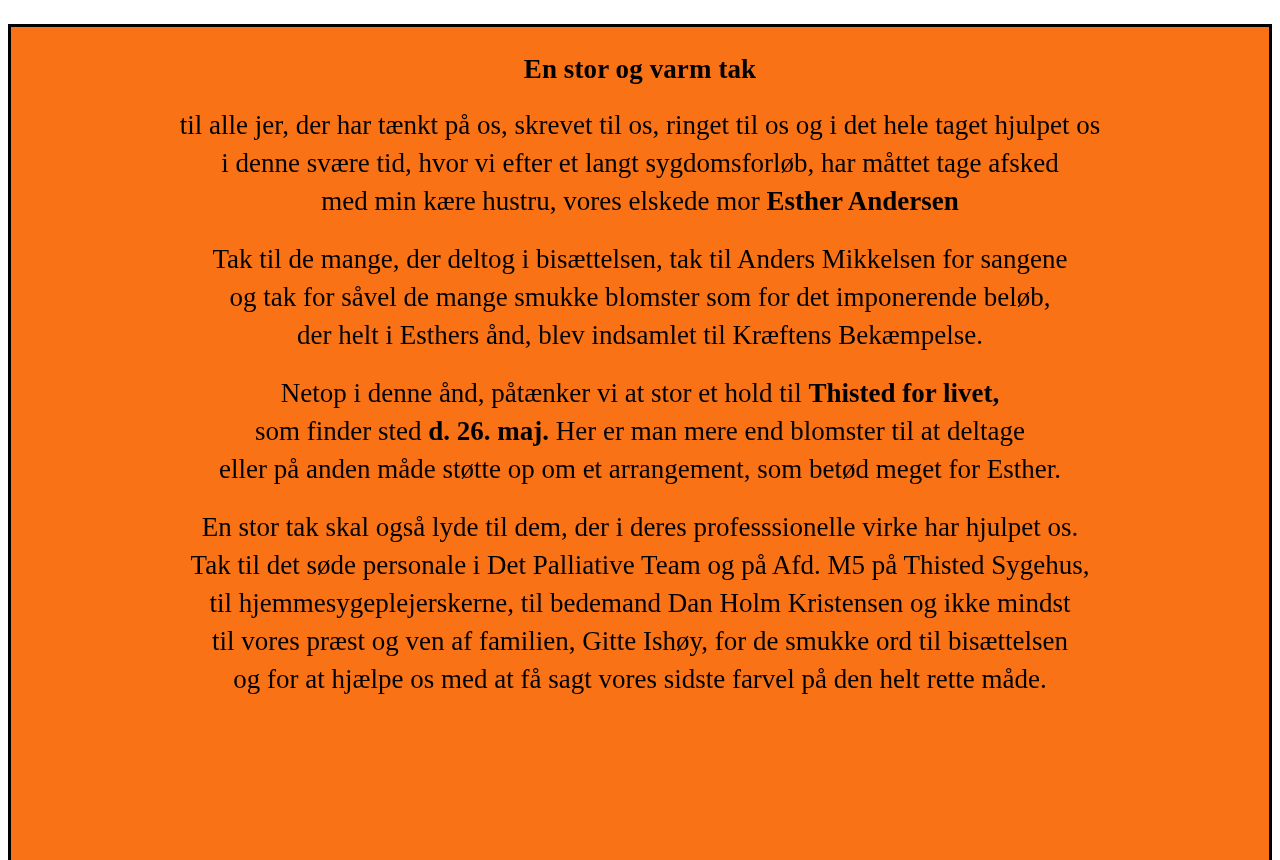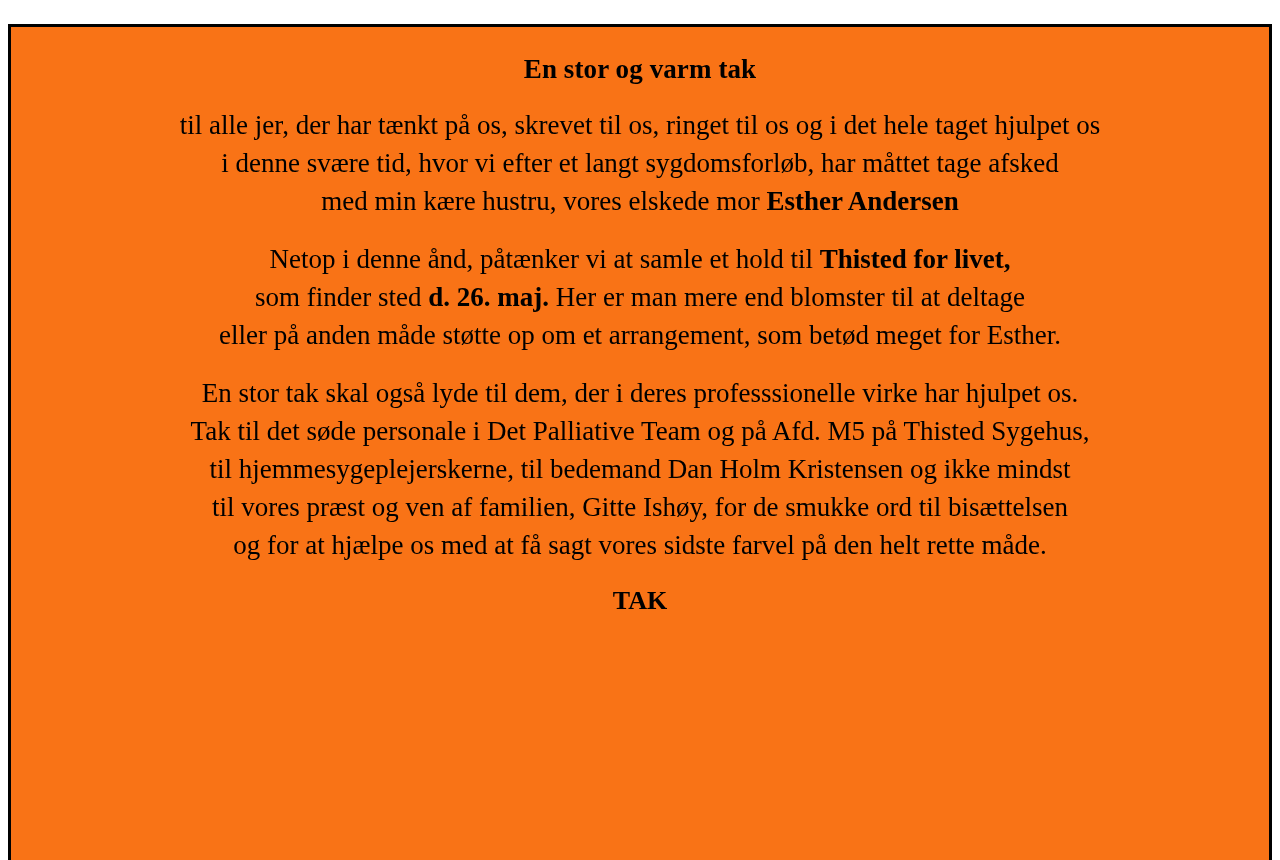--- a/index.html
+++ b/index.html
@@ -89,28 +89,30 @@
 
 <div class="notice-frame">
   <div class="notice-body">
 
     <div class="headline">En stor og varm tak</div>
 
     <div class="para para-gap-1"><span>til alle jer, der har tænkt på os, skrevet til os, ringet til os og i det hele taget hjulpet os
 i denne svære tid, hvor vi efter et langt sygdomsforløb, har måttet tage afsked
 med min kære hustru, vores elskede mor </span><span class="b">Esther Andersen</span></div>
 
+    <div class="para para-gap-2"><span>Tak til de mange, der deltog i bisættelsen, tak til Anders Mikkelsen for sangene
+og tak for såvel de mange smukke blomster som for det imponerende beløb,
+der helt i Esthers ånd, blev indsamlet til Kræftens Bekæmpelse.</span></div>
 
-    <div class="para para-gap-3"><span>Netop i denne ånd, påtænker vi at samle et hold til </span><span class="b">Thisted for livet,</span><span>
+    <div class="para para-gap-3"><span>Netop i denne ånd, påtænker vi at stor et hold til </span><span class="b">Thisted for livet,</span><span>
 som finder sted </span><span class="b">d. 26. maj.</span><span> Her er man mere end blomster til at deltage
 eller på anden måde støtte op om et arrangement, som betød meget for Esther.</span></div>
 
     <div class="para para-gap-4"><span>En stor tak skal også lyde til dem, der i deres professsionelle virke har hjulpet os.
 Tak til det søde personale i Det Palliative Team og på Afd. M5 på Thisted Sygehus,
 til hjemmesygeplejerskerne, til bedemand Dan Holm Kristensen og ikke mindst
 til vores præst og ven af familien, Gitte Ishøy, for de smukke ord til bisættelsen
 og for at hjælpe os med at få sagt vores sidste farvel på den helt rette måde.</span></div>
 
-    <div class="closing">TAK</div>
 
 
   </div>
 </div>
 
 </body></html>

